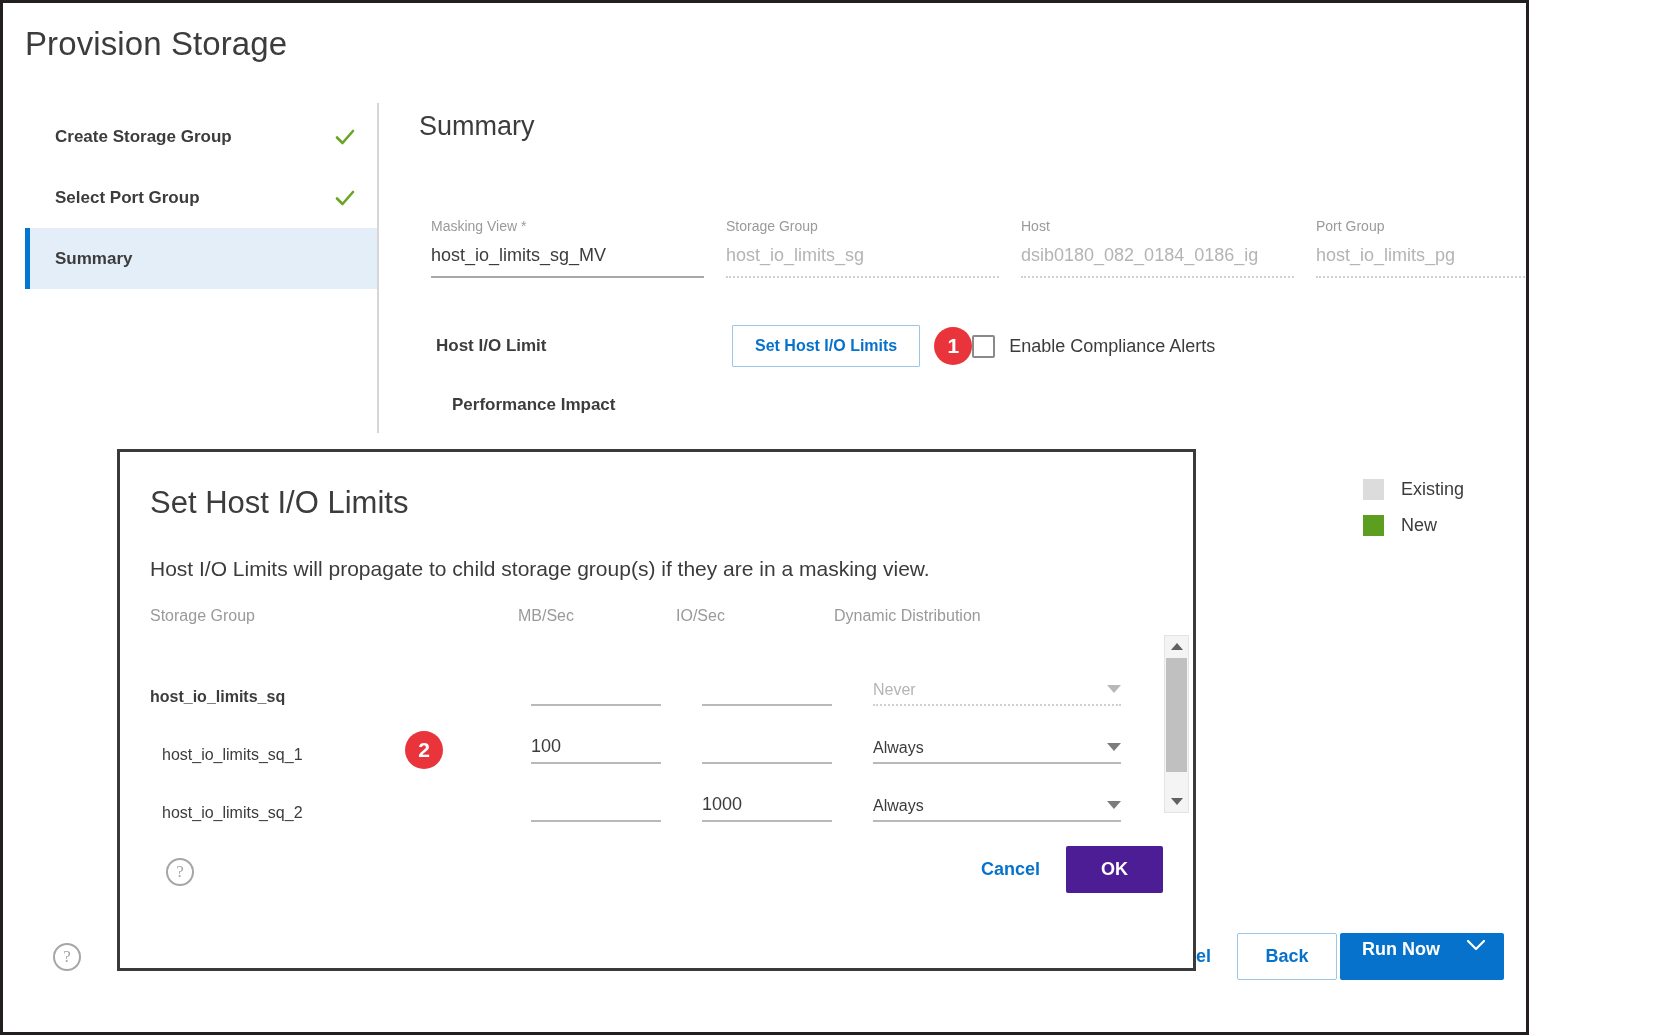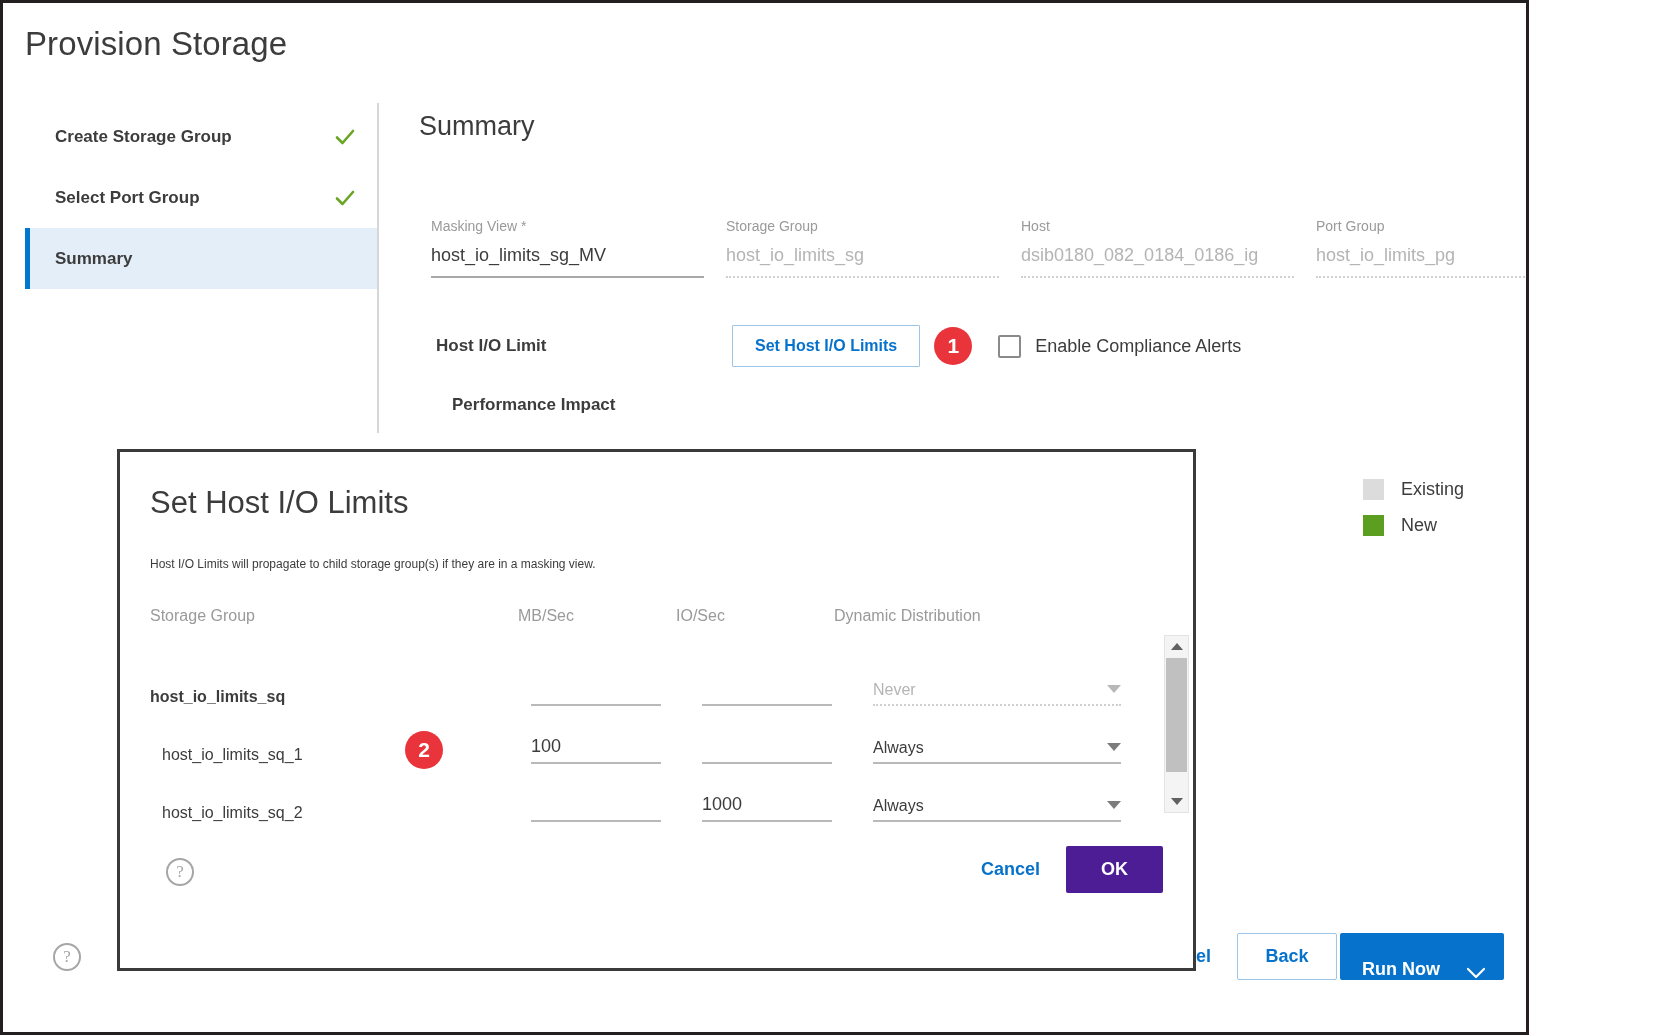--- a/index.html
+++ b/index.html
@@ -164,21 +164,20 @@
     display: flex;
     align-items: center;
     justify-content: center;
     flex: 0 0 auto;
   }
   .badge-1 { margin-left: 14px; }
 
   .checkbox-wrap {
     display: flex;
     align-items: center;
-    margin-left: 26px;
   }
   .checkbox-box {
     width: 23px;
     height: 23px;
     border: 2px solid #8a8a8a;
     background: #ffffff;
     border-radius: 2px;
     flex: 0 0 auto;
   }
   .checkbox-label {
@@ -235,21 +234,21 @@
     left: 30px;
     top: 33px;
     font-size: 31px;
     font-weight: 400;
     color: #3c3c3c;
   }
   .modal-desc {
     position: absolute;
     left: 30px;
     top: 105px;
-    font-size: 12px;
+    font-size: 21px;
     color: #3c3c3c;
   }
 
   .io-table {
     position: absolute;
     left: 30px;
     top: 155px;
     width: 1010px;
   }
   .io-thead {
@@ -451,22 +450,22 @@
     height: 47px;
     background: #0672cb;
     color: #ffffff;
     border: none;
     font-size: 18px;
     font-weight: bold;
     font-family: "Liberation Sans", sans-serif;
     cursor: pointer;
     border-radius: 2px;
     display: flex;
-    align-items: flex-end;
-    padding: 16px 18px 0 22px;
+    align-items: flex-start;
+    padding: 6px 18px 0 22px;
   }
   .btn-split .split-caret {
     margin-left: 26px;
     display: block;
   }
 </style>
 </head>
 <body>
 
 <div id="screen">

